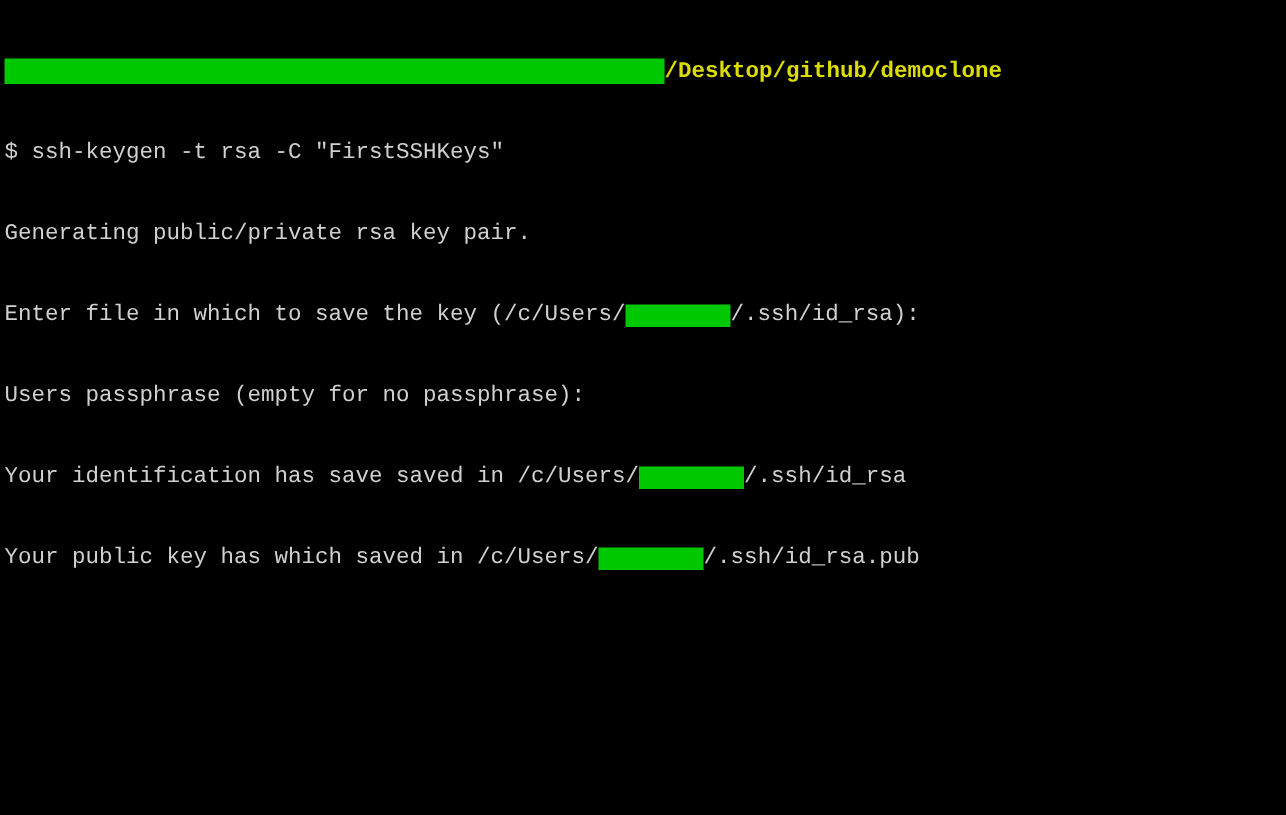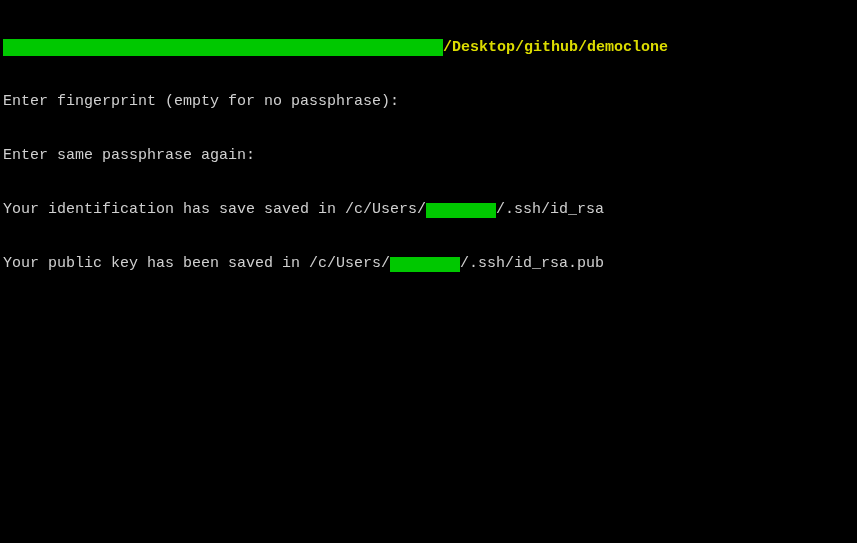--- a/index.html
+++ b/index.html
@@ -46,24 +46,26 @@
     }
     .dollar {
       color: #d0d0d0;
     }
   </style>
 </head>
 <body>
 
 <div class="terminal">
   <div class="line"><span class="green-bar"></span><span class="yellow-path">/Desktop/github/democlone</span></div>
-  <div class="line">Enter fingerprint (empty for no passphrase):</div>
-  <div class="line">Enter same passphrase again:</div>
+  <div class="line"><span class="dollar">$</span> <span>ssh-keygen -t rsa -C "FirstSSHKeys"</span></div>
+  <div class="line">Generating public/private rsa key pair.</div>
+  <div class="line"><span>Enter file in which to save the key (/c/Users/</span><span class="inline-green"></span><span>/.ssh/id_rsa):</span></div>
+  <div class="line">Users passphrase (empty for no passphrase):</div>
   <div class="line"><span>Your identification has save saved in /c/Users/</span><span class="inline-green"></span><span>/.ssh/id_rsa</span></div>
-  <div class="line"><span>Your public key has been saved in /c/Users/</span><span class="inline-green"></span><span>/.ssh/id_rsa.pub</span></div>
+  <div class="line"><span>Your public key has which saved in /c/Users/</span><span class="inline-green"></span><span>/.ssh/id_rsa.pub</span></div>
   
   
   
   
   
   
   
   
   
   

